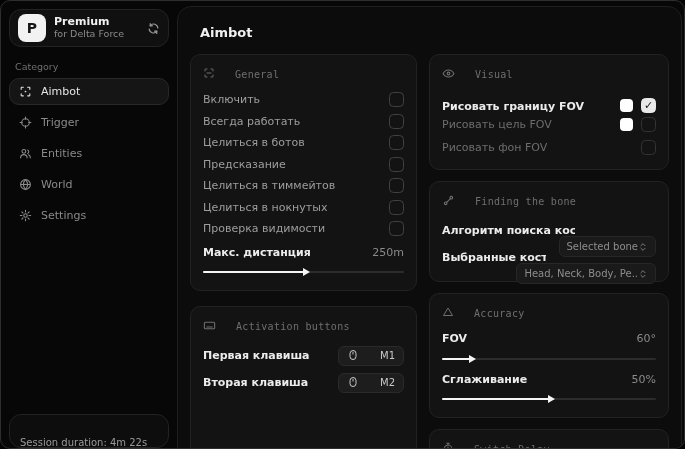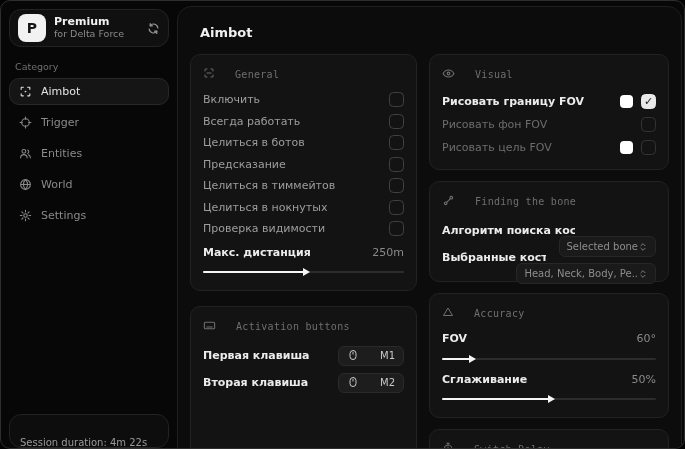--- a/index.html
+++ b/index.html
@@ -239,37 +239,37 @@
         <div class="card">
           <div class="card-header">
             <span>
               <svg width="13" height="13" viewBox="0 0 24 24" fill="none" stroke="currentColor" stroke-width="2">
                   <path d="M2 12s3.5-6.5 10-6.5S22 12 22 12s-3.5 6.5-10 6.5S2 12 2 12z"></path>
                   <circle cx="12" cy="12" r="2.5"></circle>
                 </svg>
             </span>
             <span>Visual</span>
           </div>
-          <div class="row" style="height:23px;">
+          <div class="row" style="height:23px;align-items:flex-end;">
             <span class="row-lbl strong">Рисовать границу FOV</span>
             <span class="ctrl-group">
               <span class="swatch"></span>
               <span class="cbx checked">✓</span>
             </span>
-          </div>
-          <div class="row" style="height:23px;">
-            <span class="row-lbl dim">Рисовать фон FOV</span>
-            <span class="cbx faint"></span>
           </div>
           <div class="row" style="height:23px;">
             <span class="row-lbl dim">Рисовать цель FOV</span>
             <span class="ctrl-group">
               <span class="swatch"></span>
               <span class="cbx faint"></span>
             </span>
+          </div>
+          <div class="row" style="height:23px;">
+            <span class="row-lbl dim">Рисовать фон FOV</span>
+            <span class="cbx faint"></span>
           </div>
         </div>
 
         <div class="card">
           <div class="card-header">
             <span>
               <svg width="13" height="13" viewBox="0 0 24 24" fill="none" stroke="currentColor" stroke-width="2" stroke-linecap="round">
                   <path d="M8.5 15.5 15.5 8.5"></path>
                   <circle cx="6.8" cy="17.2" r="2.4"></circle>
                   <circle cx="17.2" cy="6.8" r="2.4"></circle>

